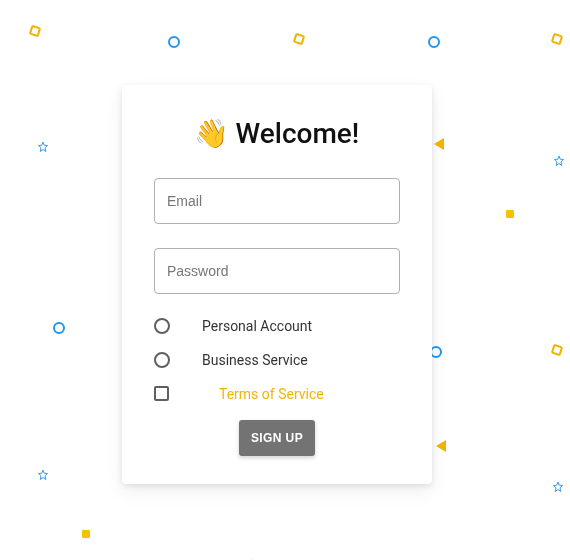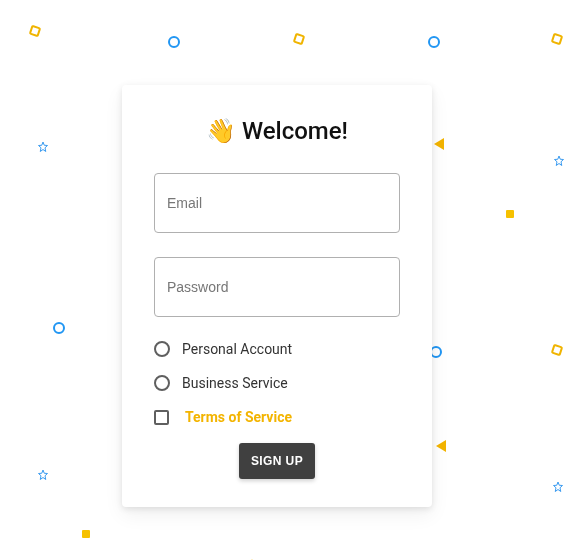--- a/index.html
+++ b/index.html
@@ -51,73 +51,73 @@
       left: 122px;
       top: 85px;
       width: 310px;
       background: #fff;
       border-radius: 4px;
       box-shadow: 0 2px 6px rgba(0,0,0,0.10), 0 8px 20px rgba(0,0,0,0.06);
       padding: 32px 32px 28px 32px;
     }
     .card-title {
       text-align: center;
-      font-size: 24px;
+      font-size: 28px;
       font-weight: 500;
       color: #111;
       margin-bottom: 28px;
     }
     .wave { margin-right: 6px; }
 
     .field {
       width: 100%;
-      height: 60px;
+      height: 46px;
       border: 1px solid #b0b0b0;
       border-radius: 4px;
       padding: 0 12px;
       font-size: 14px;
       color: #333;
       margin-bottom: 24px;
       outline: none;
     }
     .field::placeholder { color: #777; }
 
     .opt-row {
       display: flex;
-      align-items: flex-end;
+      align-items: flex-start;
       margin-bottom: 18px;
       font-size: 14px;
       color: #333;
       cursor: pointer;
+      gap: 20px;
     }
     .radio {
       width: 16px; height: 16px;
       border: 2px solid #5f5f5f;
       border-radius: 50%;
       margin-right: 12px;
       flex-shrink: 0;
     }
     .checkbox {
       width: 15px; height: 15px;
       border: 2px solid #5f5f5f;
       border-radius: 2px;
       margin-right: 12px;
       flex-shrink: 0;
     }
     .tos-link {
       color: #f3b400;
-      margin-left: 4px;
+      margin-left: 18px;
       text-decoration: none;
-      font-weight: bold;
     }
 
     .signup-btn {
       display: block;
       margin: 14px auto 0 auto;
-      background: #404040;
+      background: #737373;
       color: #fff;
       border: none;
       border-radius: 3px;
       padding: 11px 12px;
       font-size: 12px;
       font-weight: 700;
       letter-spacing: 0.4px;
       cursor: pointer;
       box-shadow: 0 2px 4px rgba(0,0,0,0.18);
     }

